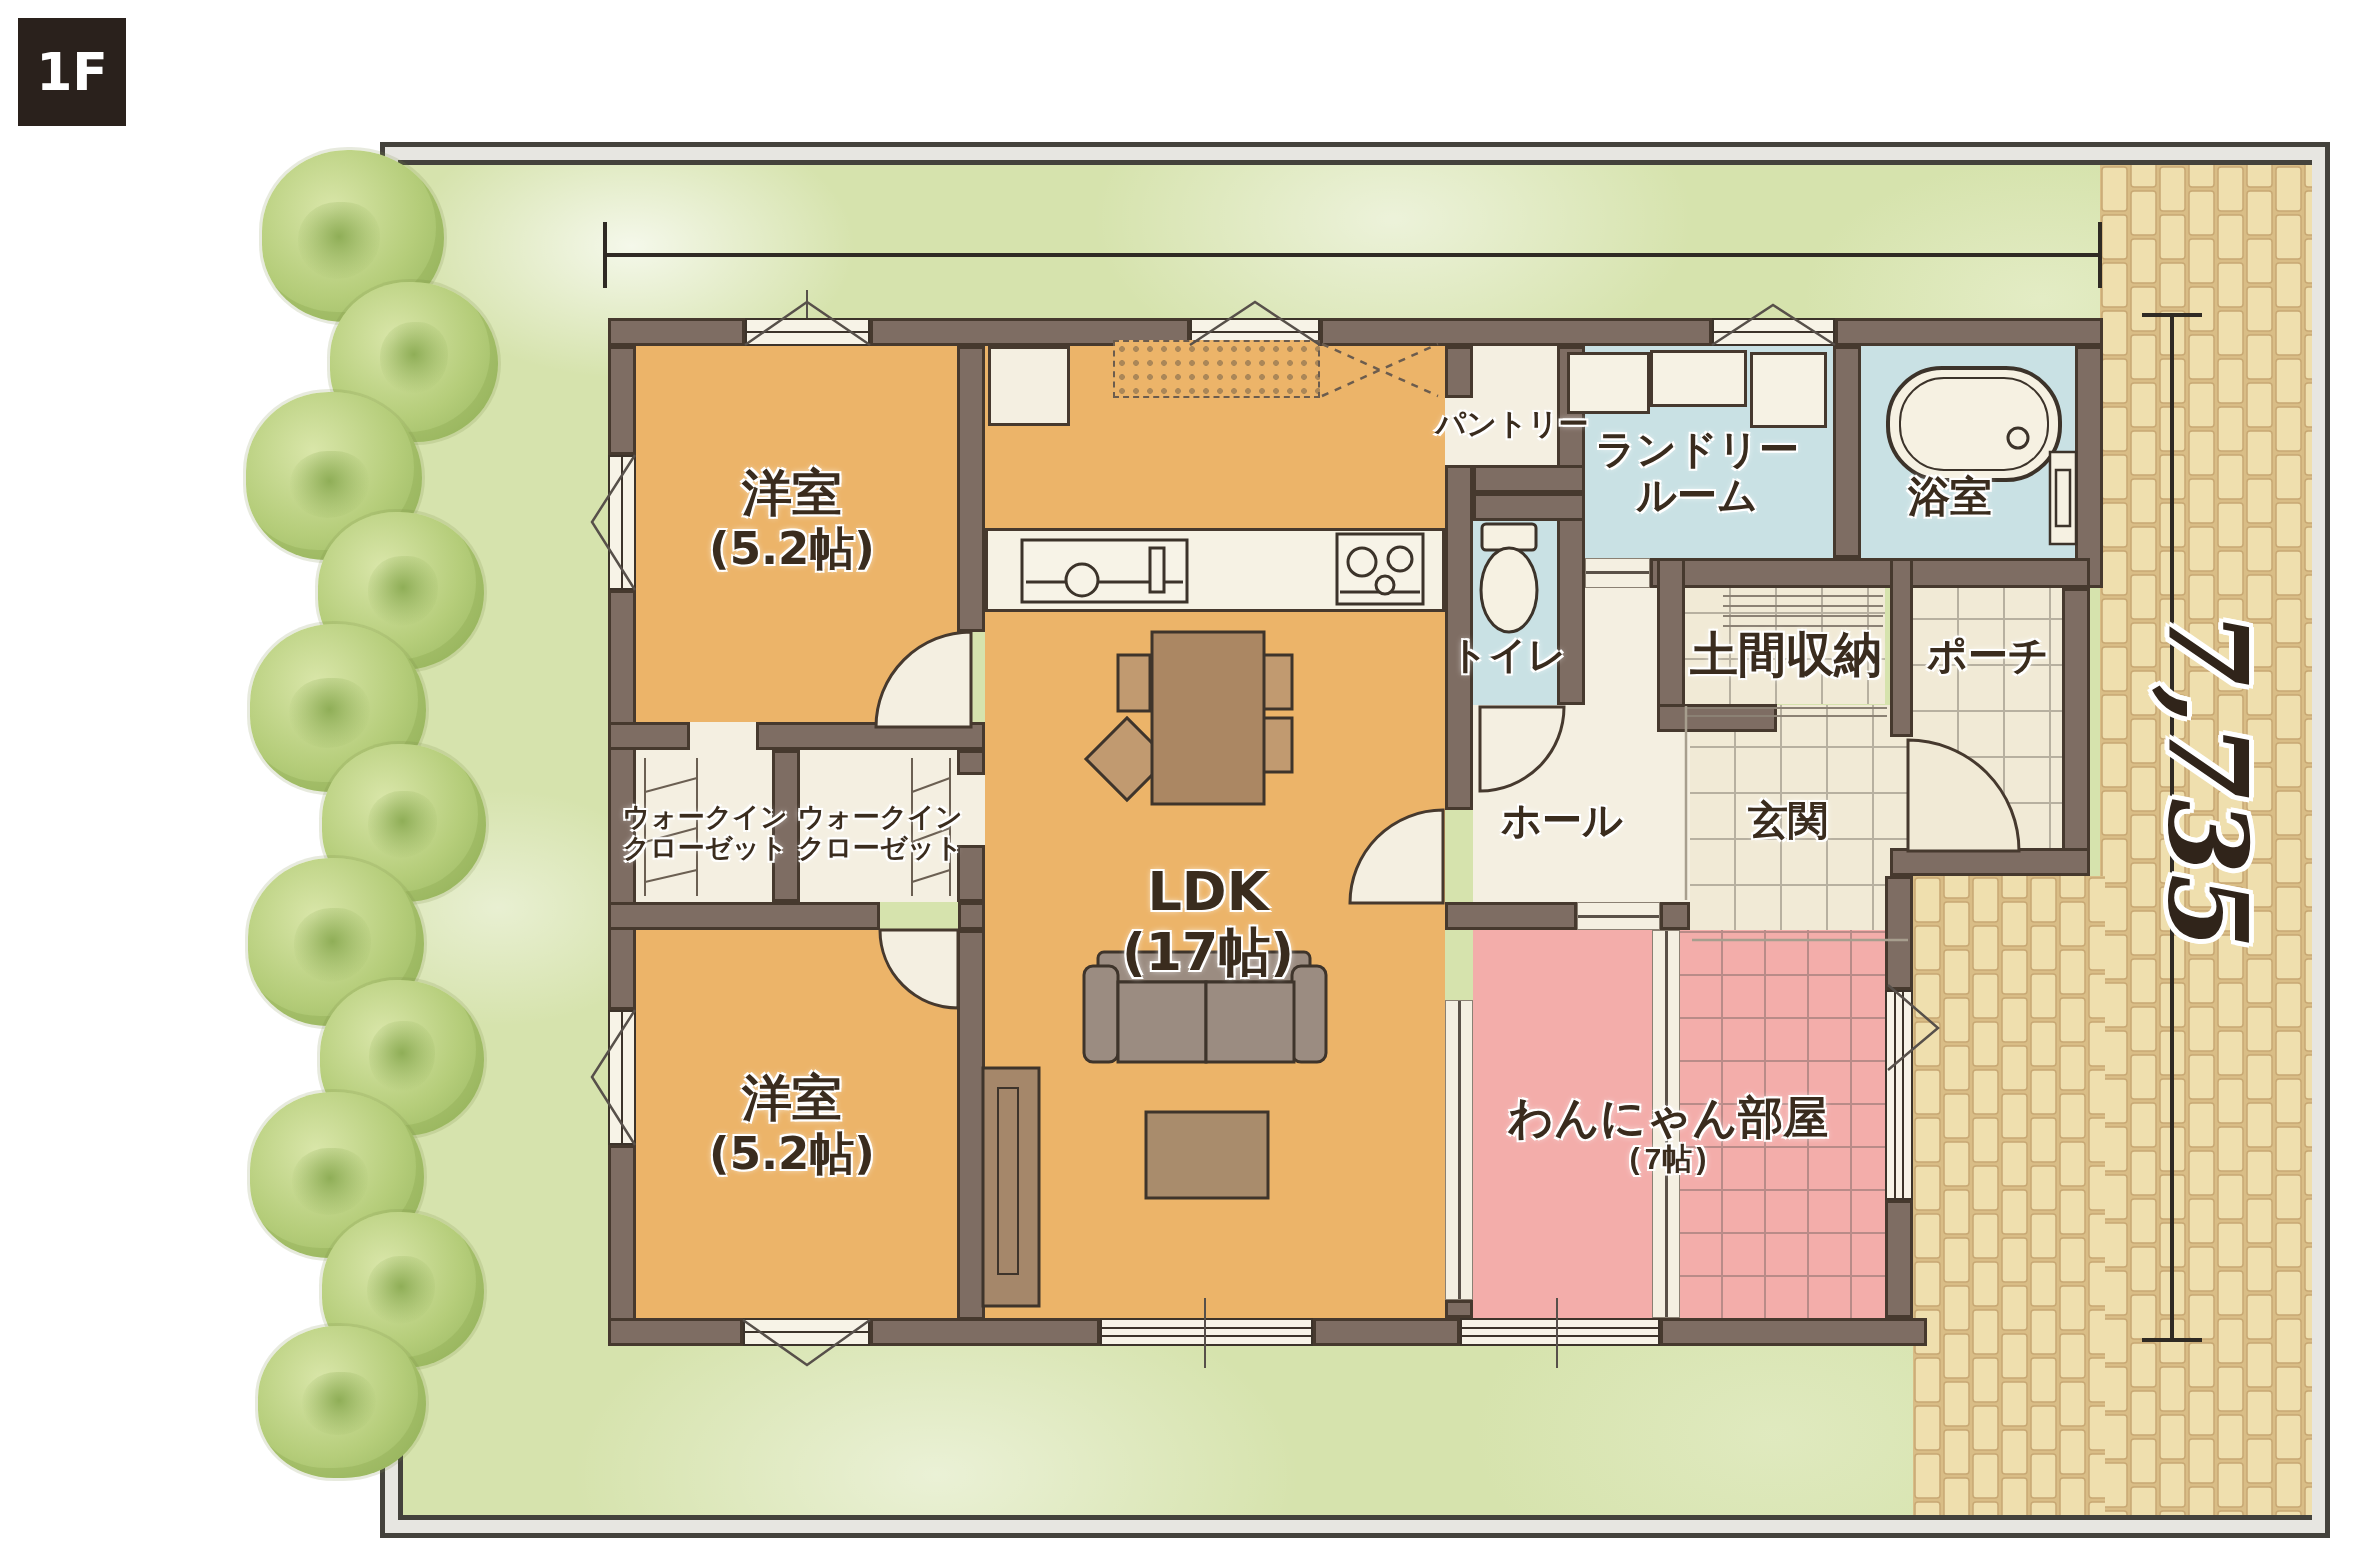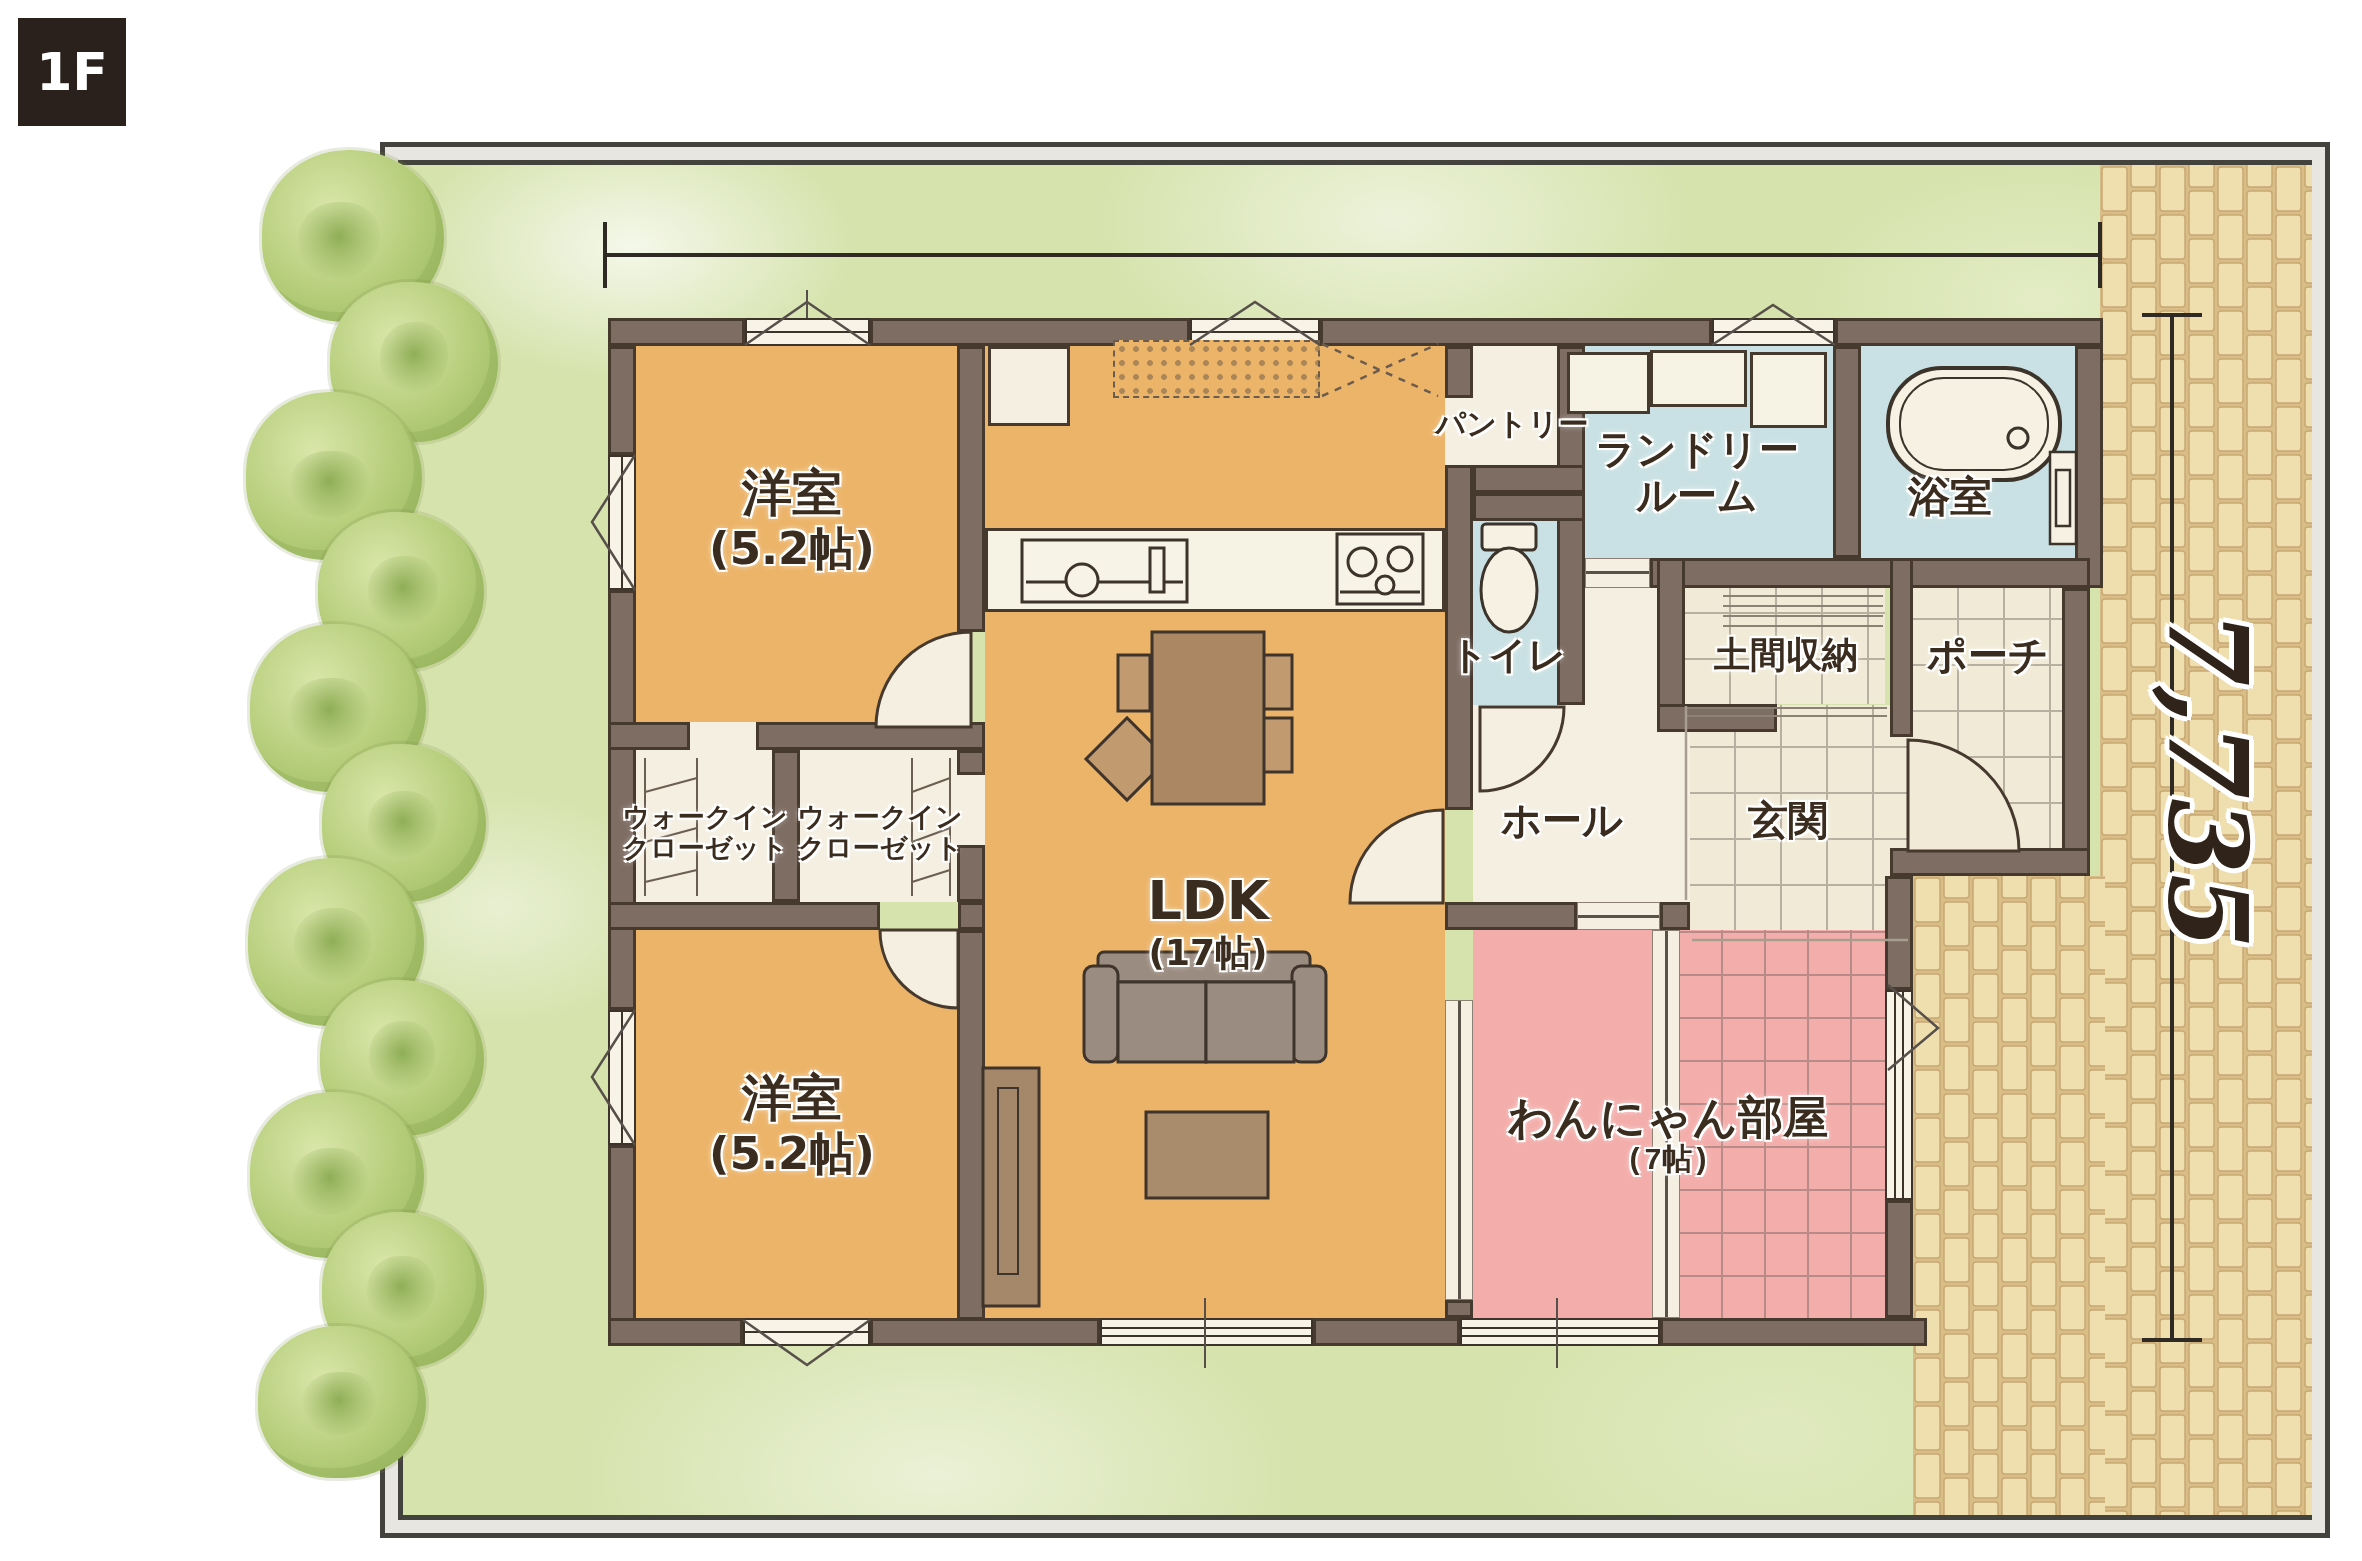--- a/index.html
+++ b/index.html
@@ -348,36 +348,36 @@
   <div class="abs lbl" style="left:705px;top:832px;font-size:27px;">
     <div>ウォークイン</div>
     <div>クローゼット</div>
   </div>
   <div class="abs lbl" style="left:880px;top:832px;font-size:27px;">
     <div>ウォークイン</div>
     <div>クローゼット</div>
   </div>
   <div class="abs lbl" style="left:1208px;top:922px;font-size:54px;">
     <div>LDK</div>
-    <div style="font-size:36px;">(17帖)</div>
+    <div style="font-size:52px;">(17帖)</div>
   </div>
   <div class="abs lbl" style="left:1512px;top:424px;font-size:30px;">
     <div>パントリー</div>
   </div>
   <div class="abs lbl" style="left:1697px;top:472px;font-size:40px;">
     <div>ランドリー</div>
     <div>ルーム</div>
   </div>
   <div class="abs lbl" style="left:1950px;top:500px;font-size:42px;font-family:Liberation Mono, monospace;">
     <div>浴室</div>
   </div>
   <div class="abs lbl" style="left:1508px;top:656px;font-size:38px;">
     <div>トイレ</div>
   </div>
-  <div class="abs lbl" style="left:1786px;top:655px;font-size:36px;">
+  <div class="abs lbl" style="left:1786px;top:655px;font-size:48px;">
     <div>土間収納</div>
   </div>
   <div class="abs lbl" style="left:1988px;top:655px;font-size:40px;">
     <div>ポーチ</div>
   </div>
   <div class="abs lbl" style="left:1788px;top:820px;font-size:40px;">
     <div>玄関</div>
   </div>
   <div class="abs lbl" style="left:1562px;top:820px;font-size:40px;">
     <div>ホール</div>

